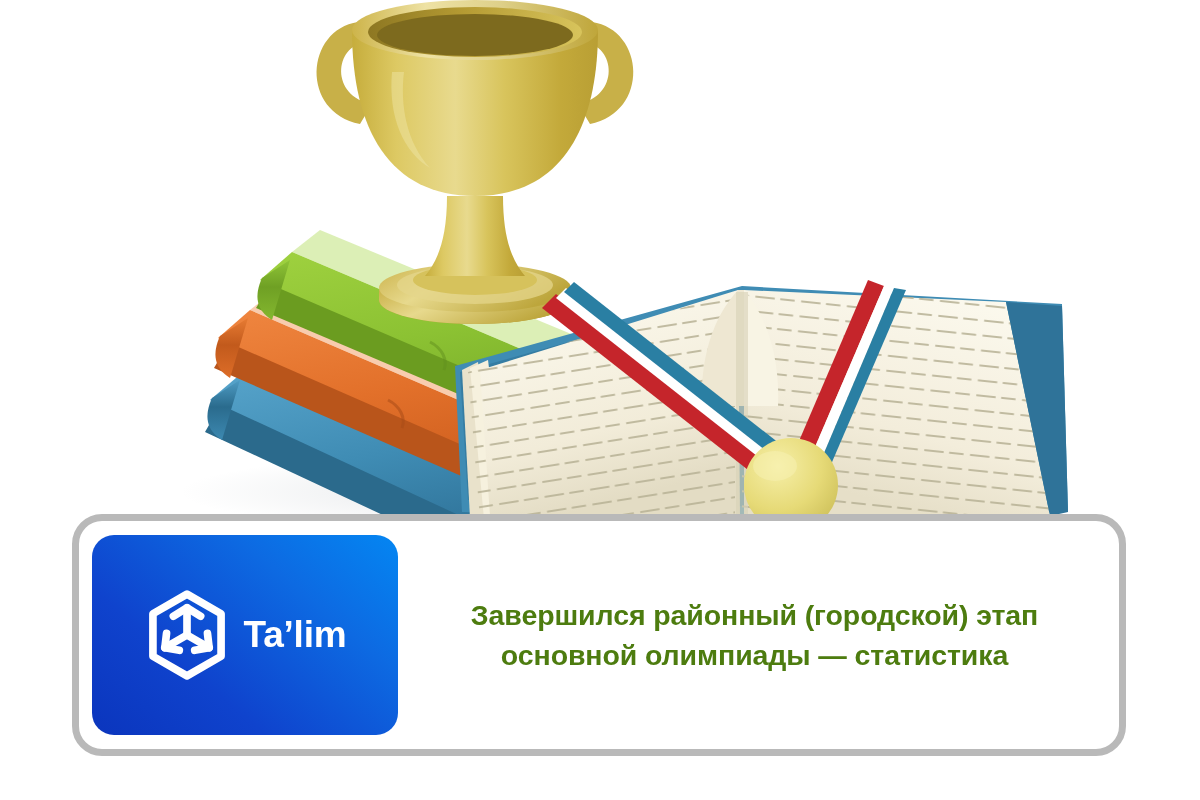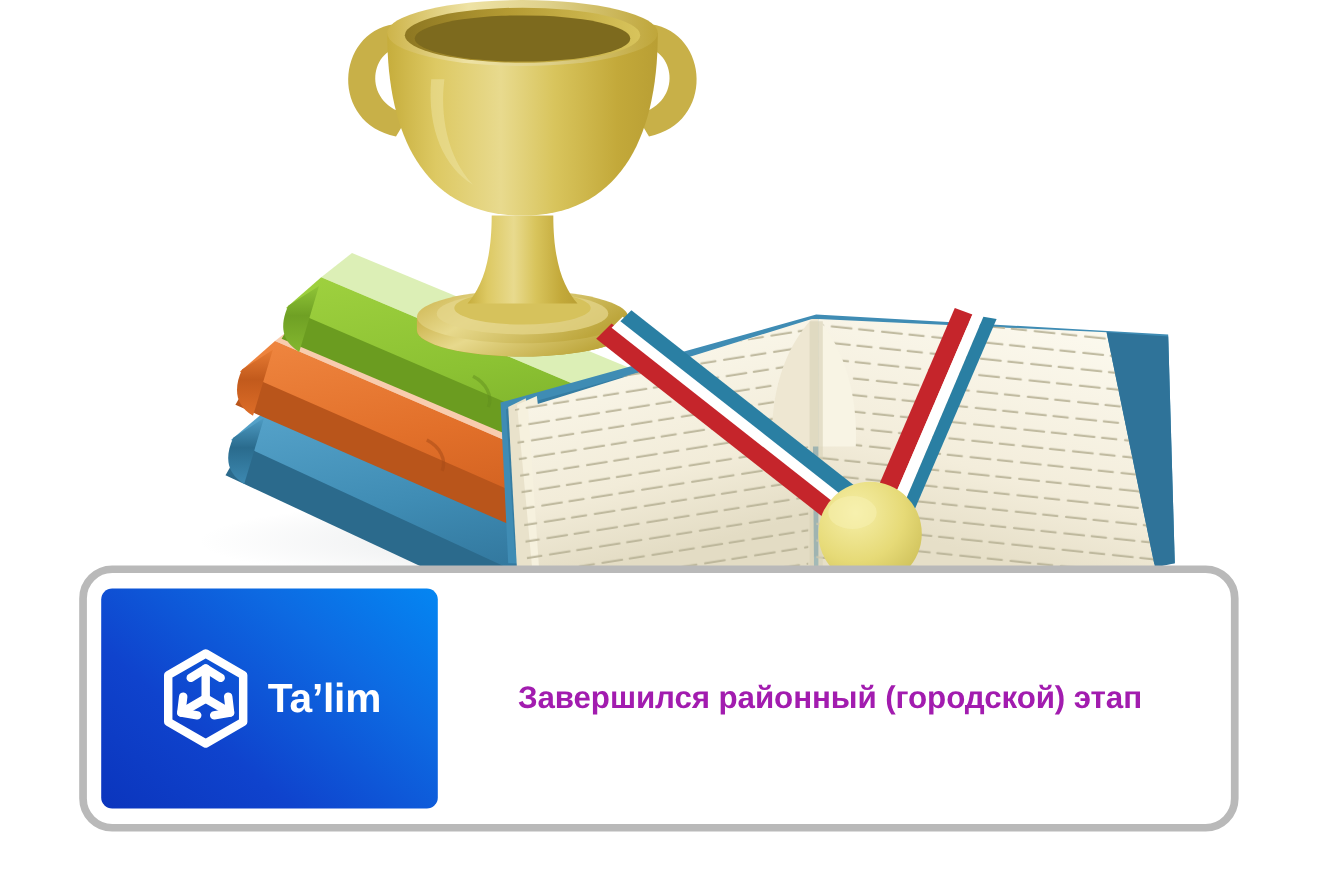--- a/index.html
+++ b/index.html
@@ -50,21 +50,21 @@
     align-items: center;
     overflow: hidden;
   }
 
   
   #brand-tile {
     flex: 0 0 auto;
     width: 306px;
     height: 200px;
     margin-left: 13px;
-    border-radius: 10px;
+    border-radius: 22px;
     background: linear-gradient(40deg, #0b35bd 0%, #0f43cd 32%, #0d6ae2 70%, #0486f2 100%);
     display: flex;
     align-items: center;
     justify-content: center;
     gap: 14px;
     box-sizing: border-box;
     padding: 0 14px;
   }
   #brand-mark {
     flex: 0 0 auto;
@@ -86,21 +86,21 @@
 
   
   #headline-area {
     flex: 1 1 auto;
     display: flex;
     align-items: center;
     justify-content: center;
     padding: 0 26px 0 18px;
   }
   #headline {
-    color: #a21caf;
+    color: #4d7c0f;
     font-size: 28.5px;
     font-weight: 700;
     line-height: 1.42;
     text-align: center;
     letter-spacing: -0.1px;
     max-width: 660px;
   }
   #headline .hl-line { display: block; }
 </style>
 </head>
@@ -329,18 +329,19 @@
         <path d="M59 72 L76 69 L74 52"></path>
       </svg>
       <div id="brand-words">
         <span class="brand-line">Ta’lim</span>
       </div>
     </div>
 
     <div id="headline-area">
       <div id="headline">
         <span class="hl-line">Завершился районный (городской) этап</span>
+        <span class="hl-line">основной олимпиады — статистика</span>
       </div>
     </div>
 
   </div>
 
 </div>
 
 </body></html>

